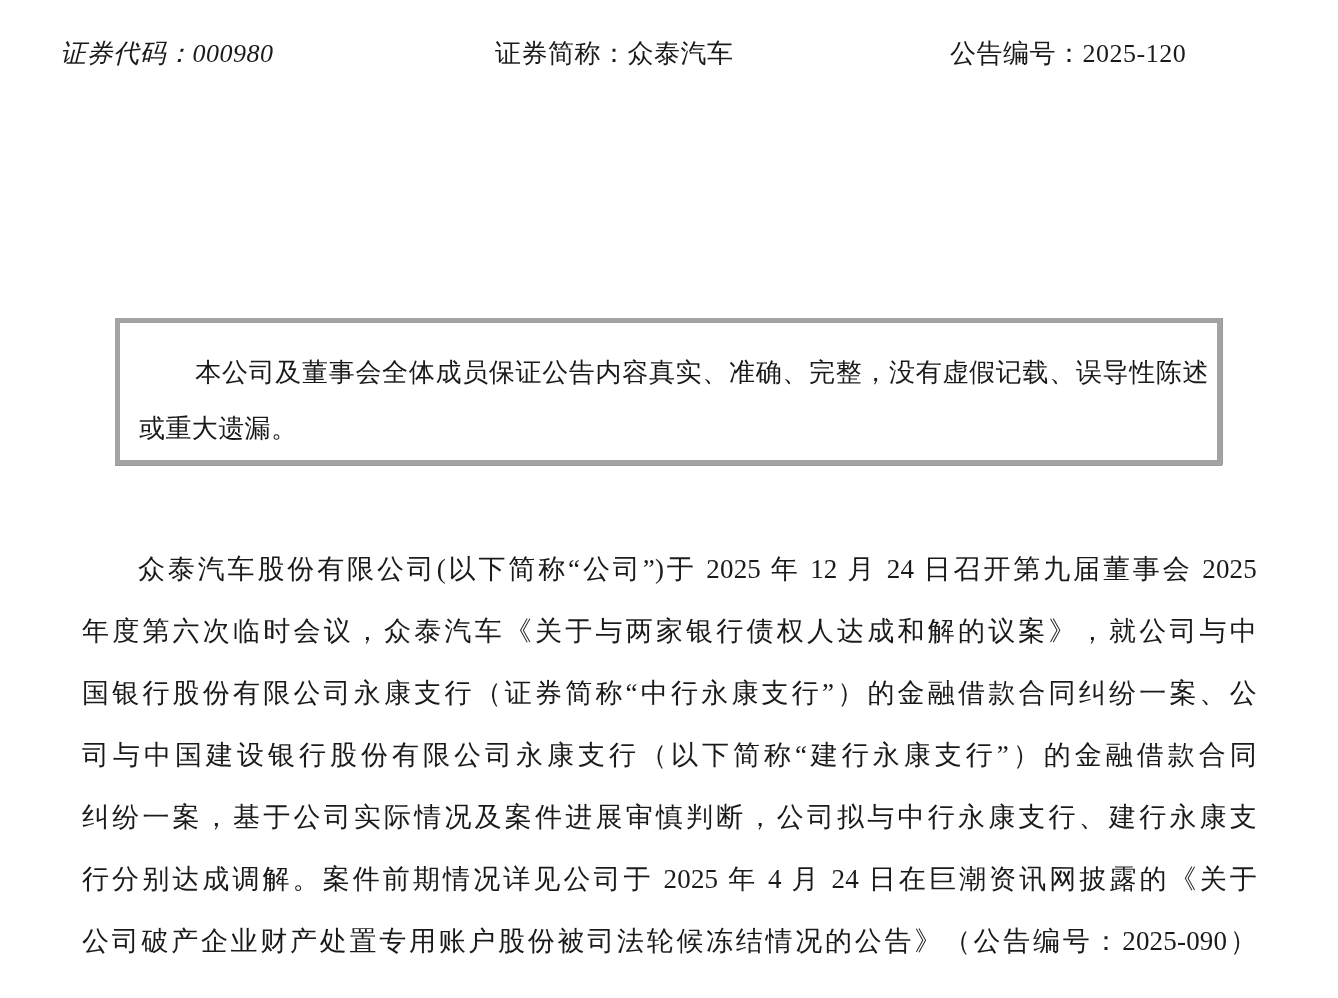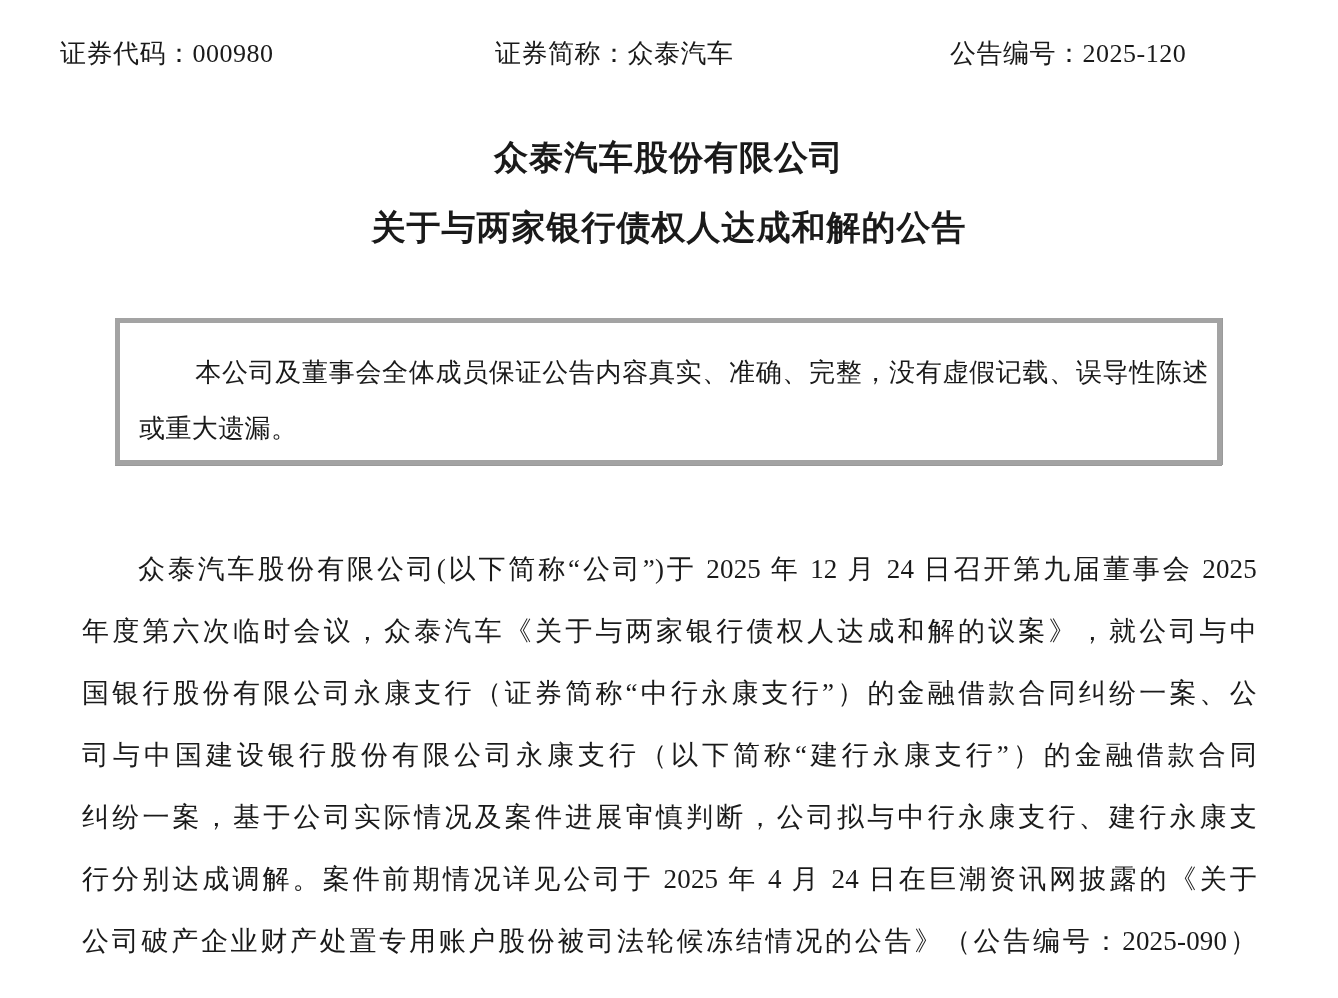--- a/index.html
+++ b/index.html
@@ -26,21 +26,21 @@
     height: 40px;
   }
   .doc-header .hdr-item {
     position: absolute;
     top: 0;
     font-size: 26px;
     line-height: 40px;
     white-space: nowrap;
     letter-spacing: 0.5px;
   }
-  .hdr-code  { left: 0px; }
+  .hdr-code  { left: 0px; font-style: italic; }
   .hdr-short { left: 435px; }
   .hdr-num   { left: 890px; }
 
   
   .title-block {
     position: absolute;
     left: 0;
     top: 128px;
     width: 1338px;
     text-align: center;
@@ -103,24 +103,20 @@
 <body>
 
 <div class="page">
 
   <div class="doc-header">
     <div class="hdr-item hdr-code">证券代码：000980</div>
     <div class="hdr-item hdr-short">证券简称：众泰汽车</div>
     <div class="hdr-item hdr-num">公告编号：2025-120</div>
   </div>
 
-  <div class="title-block">
-    <div class="title-line">众泰汽车股份有限公司</div>
-    <div class="title-line sub">关于与两家银行债权人达成和解的公告</div>
-  </div>
 
   <div class="disclaimer-box">
     <div class="disclaimer-text">
       <span class="indent2"></span><span>本公司及董事会全体成员保证公告内容真实、准确、完整，没有虚假记载、</span><span>误导性陈述或重大遗漏。</span>
     </div>
   </div>
 
   <div class="body-block">
     <span class="body-line" style="text-indent:56px;">众泰汽车股份有限公司(以下简称“公司”)于 2025 年 12 月 24 日召开第九届董事会 2025</span>
     <span class="body-line">年度第六次临时会议，众泰汽车《关于与两家银行债权人达成和解的议案》，就公司与中</span>

